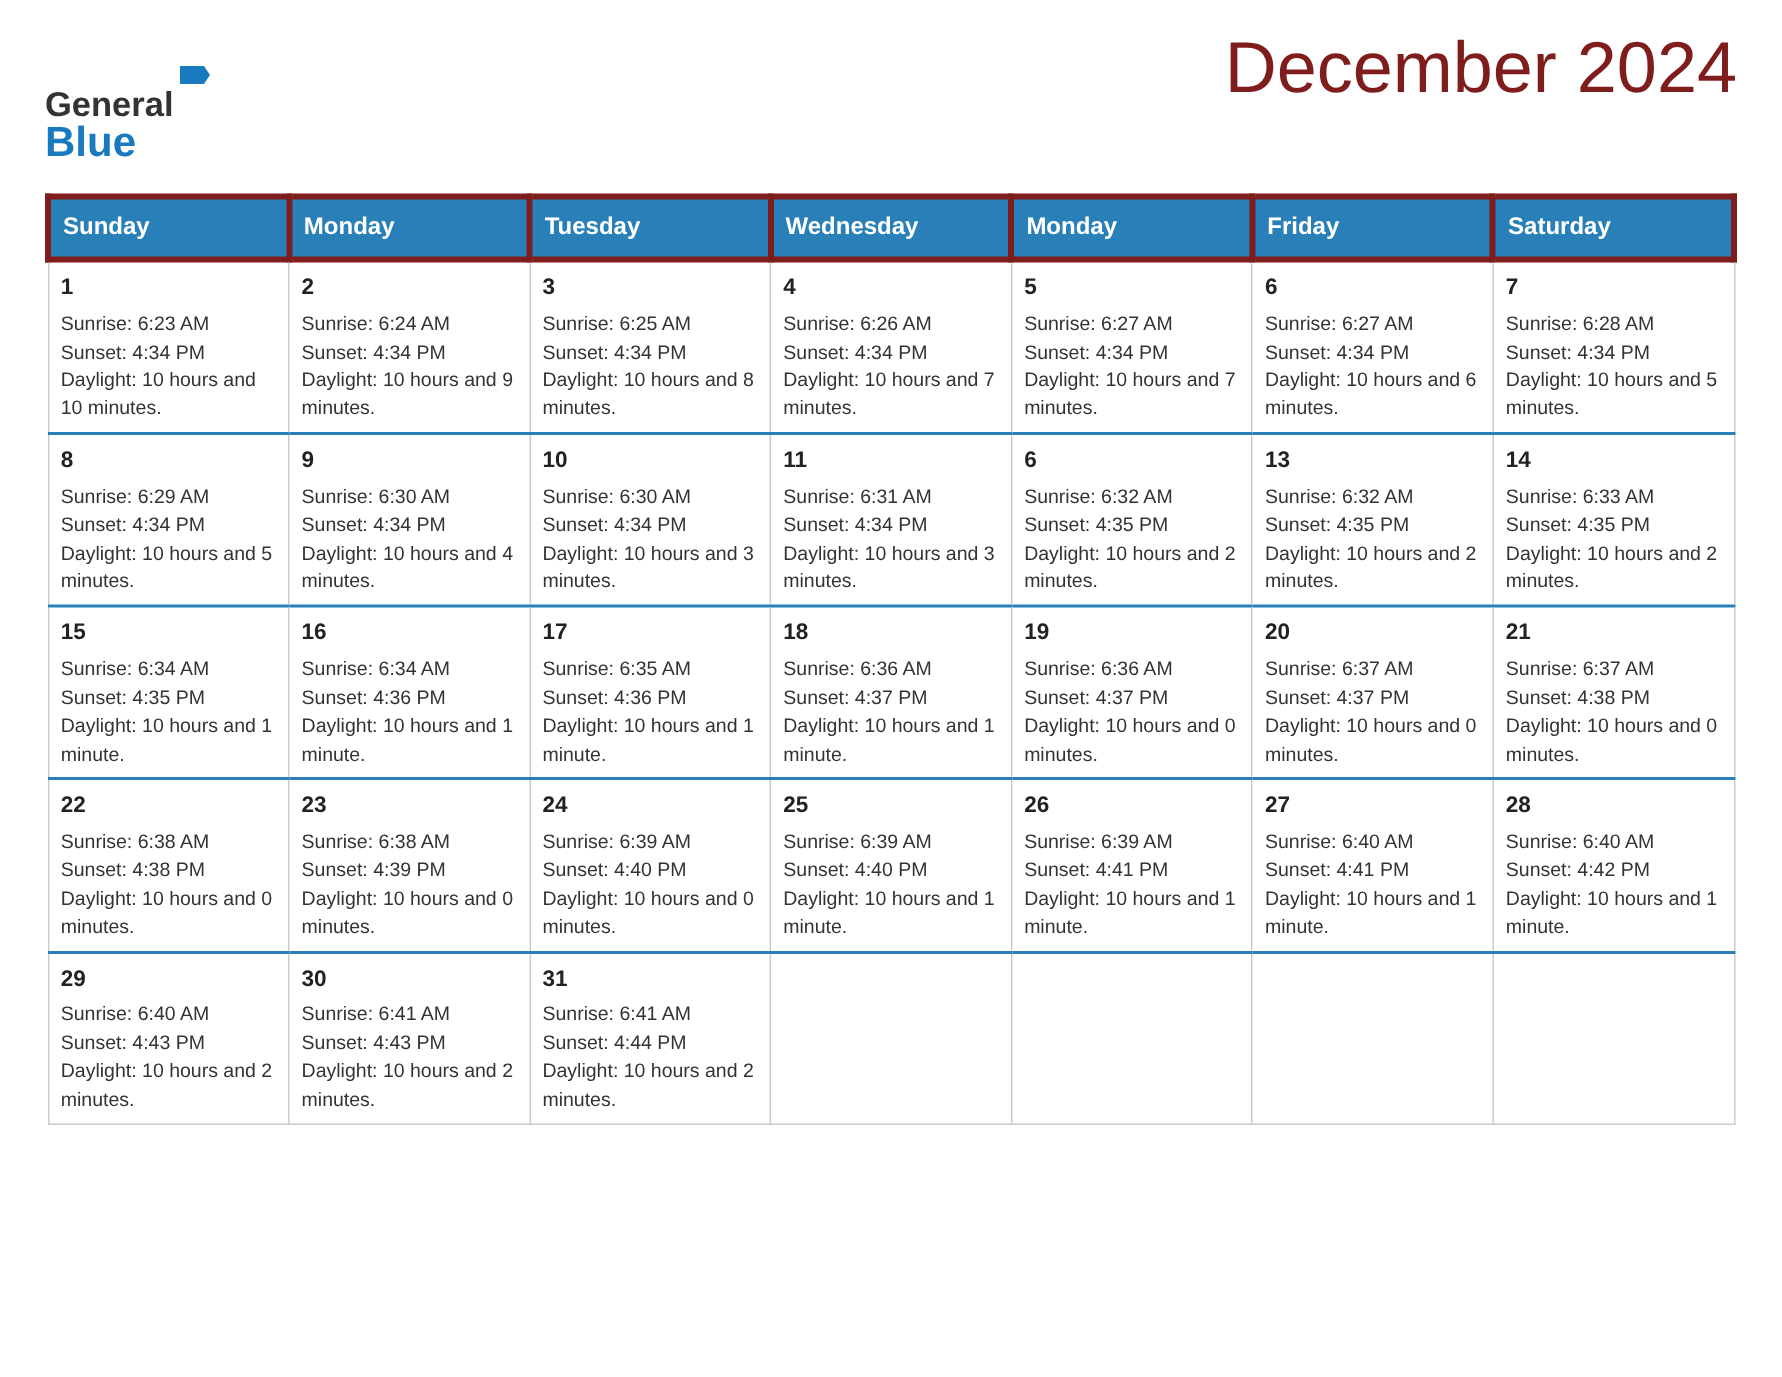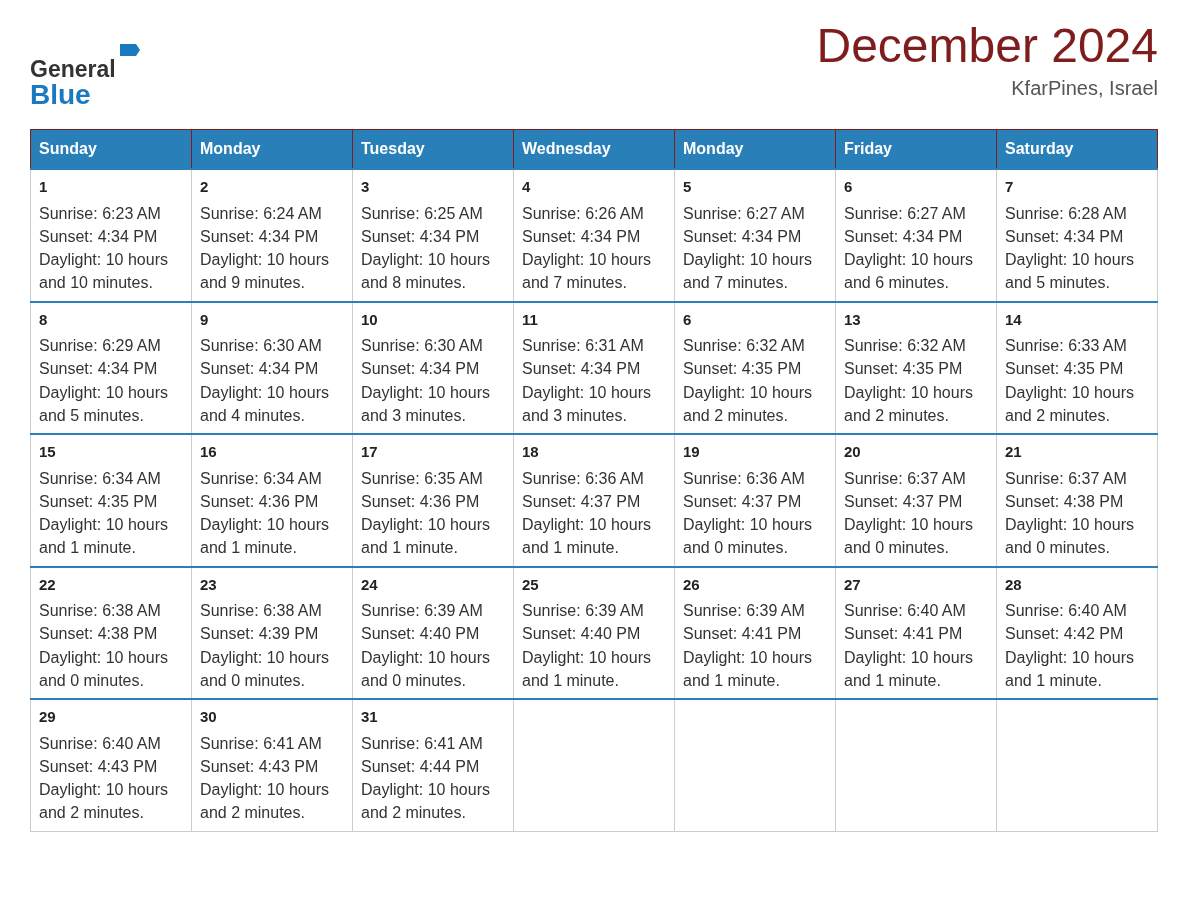--- a/index.html
+++ b/index.html
@@ -36,21 +36,21 @@
       border-collapse: collapse;
       table-layout: fixed;
     }
     thead th {
       background-color: #2980b9;
       color: #fff;
       font-size: 16px;
       font-weight: bold;
       padding: 10px 8px;
       text-align: left;
-      border: 1px solid #7f1d1d;
+      border: 4px solid #7f1d1d;
     }
     tbody td {
       border: 1px solid #ccc;
       vertical-align: top;
       padding: 6px 8px;
       font-size: 13px;
       line-height: 1.45;
       height: 110px;
     }
     tbody tr:first-child td {
@@ -60,21 +60,21 @@
       border-top: 2px solid #2980b9;
     }
     .day-number {
       font-size: 15px;
       font-weight: bold;
       color: #222;
       display: block;
       margin-bottom: 4px;
     }
     .day-info {
-      font-size: 16px;
+      font-size: 13px;
       color: #333;
     }
 
     
     .logo-container {
       display: flex;
       flex-direction: column;
     }
     .logo-row1 {
       display: flex;
@@ -103,21 +103,20 @@
       <span class="logo-general">General</span>
       <svg width="22" height="22" viewBox="0 0 22 22" style="margin-left:2px;margin-top:2px;">
         <polygon points="2,2 18,2 18,14 2,14" fill="#1a7abf"></polygon>
         <polygon points="18,2 22,8 18,14" fill="#1a7abf"></polygon>
       </svg>
     </div>
     <div class="logo-row2">Blue</div>
   </div>
   <div class="title-area">
     <div class="calendar-title">December 2024</div>
-    <div class="calendar-subtitle">KfarPines, Israel</div>
   </div>
 </div>
 
 <table>
   <thead>
     <tr>
     <th>Sunday</th>
         <th>Monday</th>
         <th>Tuesday</th>
         <th>Wednesday</th>

